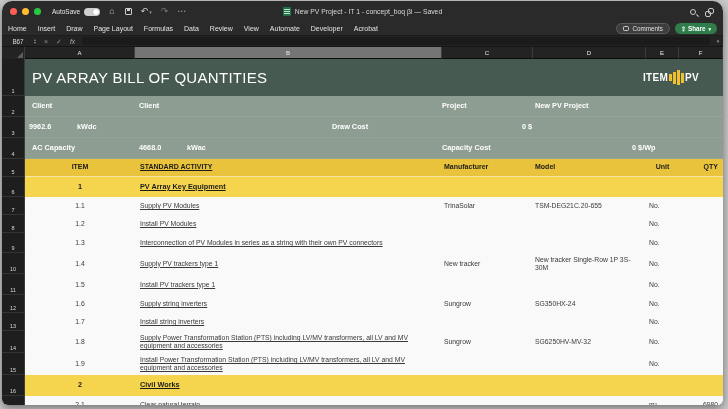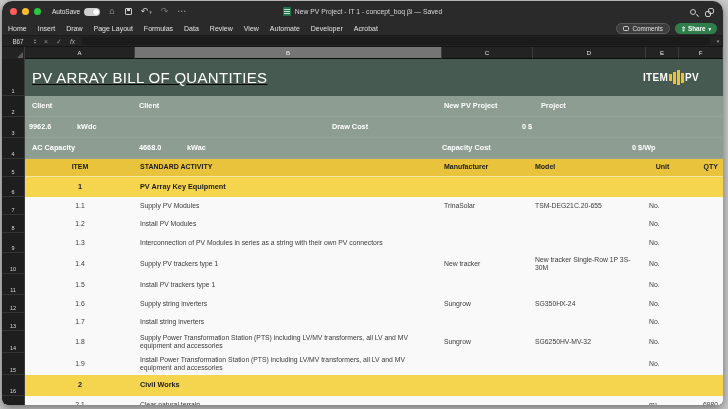--- a/index.html
+++ b/index.html
@@ -63,21 +63,21 @@
   .ch { background:#232323; color:#ececec; font-size:6px; display:flex; align-items:center; justify-content:center; border-right:1px solid #3c3c3c; border-bottom:1px solid #0c0c0c;}
   .ch.sel { background:#757576; }
   .w-a{width:110px;} .w-b{width:307px;} .w-c{width:91px;} .w-d{width:113px;} .w-e{width:33px;} .w-f{flex:1;}
 
   .row { display:flex; position:relative; }
   .gut { width:23px; flex:none; background:#1e1e1f; color:#d8d8d8; font-size:5.5px;
          display:flex; align-items:flex-end; justify-content:center; padding-bottom:1px;
          border-bottom:1px solid #343435; border-right:1px solid #3c3c3c; }
   .c { display:flex; align-items:center; overflow:hidden; line-height:1.15; }
 
-  .r-title { background:#465a51; flex:1; display:flex; align-items:center; padding-left:7px; position:relative;text-decoration:underline; }
+  .r-title { background:#465a51; flex:1; display:flex; align-items:center; padding-left:7px; position:relative; }
   .sheet-title { color:#fff; font-size:15px; letter-spacing:.3px; font-weight:400; }
   .logo { position:absolute; right:24px; top:0; bottom:0; display:flex; align-items:center; }
   .logo .word { color:#fdfdfd; font-size:10px; font-weight:bold; letter-spacing:.3px; }
   .lbars { display:flex; align-items:center; margin:0 1px; }
   .lbar { width:3px; margin-right:1px; background:#f0c12f; }
   .lbar:nth-child(1){height:7px;} .lbar:nth-child(2){height:12px;}
   .lbar:nth-child(3){height:15px;} .lbar:nth-child(4){height:10px; margin-right:0;}
 
   .r-info { background:#8e9d92; flex:1; display:flex; color:#fff; font-weight:bold; font-size:7.3px;justify-content:flex-end; }
   .r-info .c { border-bottom:1px solid rgba(255,255,255,.07); }
@@ -86,21 +86,21 @@
   .ival .v { width:48px; display:inline-block; }
   .ilabel2 { width:91px; }
   .ival2 { width:99px; padding-left:2px; }
   .icost { flex:1; }
 
   .r-head { background:#eac33c; flex:1; display:flex; color:#1b1b1b; font-weight:bold; font-size:7px; border-bottom:1px solid rgba(255,255,255,.55);}
   .r-sect { background:#f6d54e; flex:1; display:flex; color:#1b1b1b; font-weight:bold; font-size:7.3px; }
   .r-data { background:#f9f9f9; flex:1; display:flex; color:#3a3a3a; font-size:6.8px; }
 
   .cell-item { width:110px; justify-content:center; text-align:center; }
-  .cell-act  { width:307px; padding-left:5px; padding-right:14px; }
+  .cell-act  { width:307px; padding-left:5px; padding-right:14px;text-decoration:underline; }
   .cell-act.grow { flex:1; }
   .cell-man  { width:91px; padding-left:2px; }
   .cell-mod  { width:113px; padding-left:2px; padding-right:6px; }
   .cell-unit { width:33px; padding-left:3px; }
   .cell-unit.ctr { justify-content:center; padding-left:0; }
   .cell-qty  { flex:1; justify-content:flex-end; padding-right:5px; }
 </style>
 </head>
 <body>
 
@@ -195,22 +195,22 @@
     </div>
 
     <div class="row" style="height:21px">
       <div class="gut">2</div>
       <div class="r-info">
         <div class="c ilabel">Client</div>
         <div class="c ival">
             <span class="v">Client</span>
             <span></span>
           </div>
+        <div class="c ilabel2">Project</div>
         <div class="c ival2">New PV Project</div>
-        <div class="c ilabel2">Project</div>
         <div class="c icost"></div>
       </div>
     </div>
     <div class="row" style="height:21px">
       <div class="gut">3</div>
       <div class="r-info">
         <div class="c ival">
             <span class="v">9962.6</span>
             <span>kWdc</span>
           </div>

